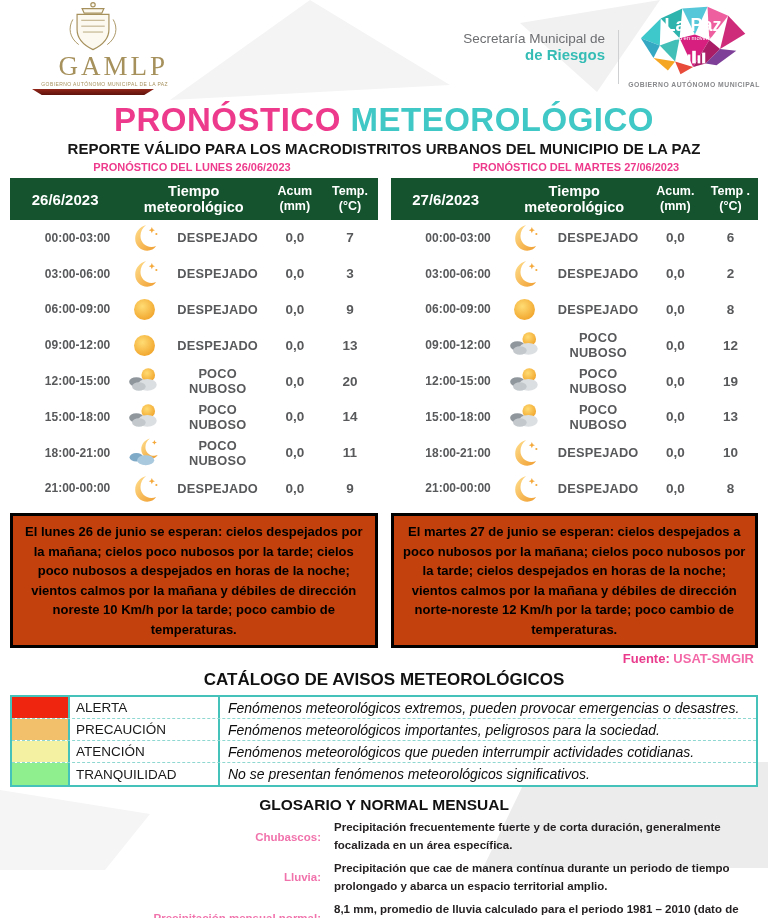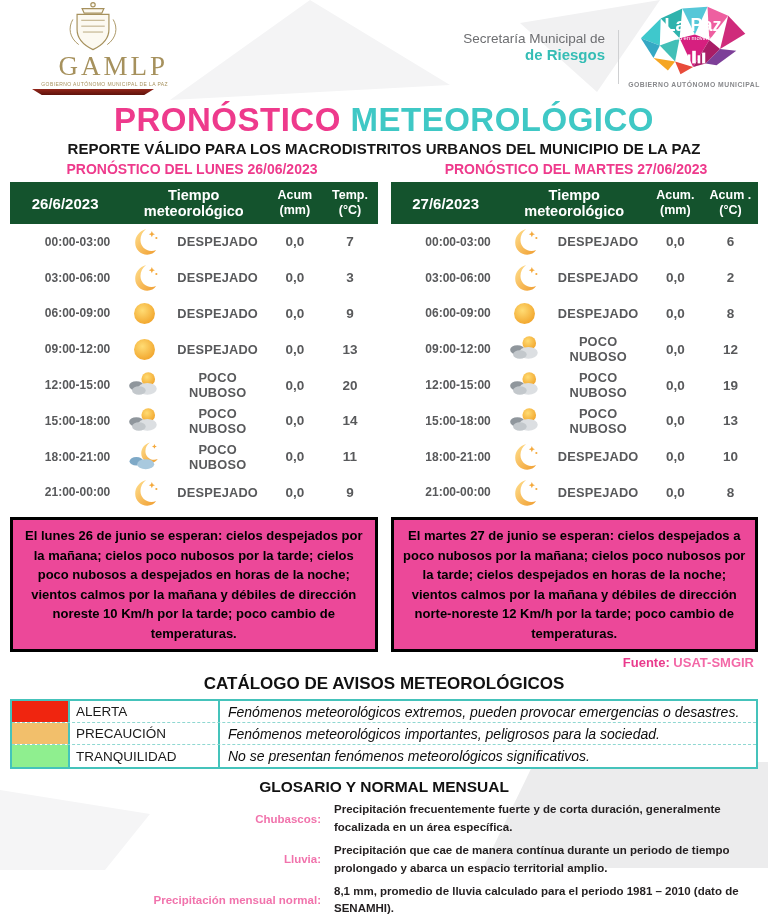--- a/index.html
+++ b/index.html
@@ -36,40 +36,40 @@
   .hdr-divider { position:absolute; left:618px; top:30px; width:1px; height:54px; background:#cfd0d2; }
   .lapaz { position:absolute; left:627px; top:4px; width:134px; text-align:center; }
   .lapaz-gov { font-size:6.8px; color:#88898c; letter-spacing:.5px; font-weight:700; margin-top:1px; }
 
   
   .title { text-align:center; font-size:33px; font-weight:800; letter-spacing:.5px; margin-top:1px; }
   .title .t1 { color:#ee3a8c; }
   .title .t2 { color:#3fc8c5; }
   .subtitle { text-align:center; font-size:15px; font-weight:700; color:#161616; margin-top:1px; }
   .fheadings { display:flex; margin-top:4px; }
-  .fheadings > div { flex:1; text-align:center; color:#ee3a8c; font-weight:700; font-size:14px; }
+  .fheadings > div { flex:1; text-align:center; color:#ee3a8c; font-weight:700; font-size:11px; }
 
   
   .tables { display:flex; gap:13px; padding:5px 10px 0; }
   .fcol { flex:1; min-width:0; }
   .thead { display:grid; grid-template-columns:30% 13% 27% 15% 15%;
            background:#14532d; color:#fff; height:42px; align-items:center; }
   .th { text-align:center; font-weight:700; }
   .th-date { font-size:15px; }
   .th-weather { grid-column:2/4; font-size:14.5px; }
   .th-sm { font-size:12.5px; line-height:1.2; }
   .trow { display:grid; grid-template-columns:30% 13% 27% 15% 15%; height:35.8px; align-items:center; }
   .c-time { display:flex; justify-content:flex-end; padding:0 10px 0 12px;
             color:#58595b; font-size:12px; font-weight:600; }
   .c-icon { display:flex; justify-content:center; align-items:center; }
   .c-icon svg { display:block; }
   .c-cond { text-align:center; color:#58595b; font-size:12.8px; font-weight:700; letter-spacing:.2px; }
   .c-num { text-align:center; color:#58595b; font-size:13.5px; font-weight:600; }
 
-  .summary-box { margin-top:7px; border:3px solid #000; background:#ec4899; min-height:103px;
+  .summary-box { margin-top:7px; border:3px solid #000; background:#c2410c; min-height:103px;
                  display:flex; align-items:center; justify-content:center; text-align:center;
                  font-size:13px; font-weight:700; line-height:1.5; padding:6px 9px; color:#000; }
 
   .fuente { text-align:right; padding:3px 14px 0; font-size:13px; font-weight:700; }
   .fuente .lab { color:#e93a8c; }
   .fuente .val { color:#f368a7; }
 
   
   .cat-title { text-align:center; font-size:17px; font-weight:700; color:#111; margin-top:4px; }
   .catalog { margin:5px 10px 0; border:2px solid #45c3bb; background:#fff; }
@@ -375,21 +375,21 @@
       <div class="fcol">
         <div class="ftable">
           <div class="thead">
             <div class="th th-date">27/6/2023</div>
             <div class="th th-weather">Tiempo meteorológico</div>
             <div class="th th-sm">
               <div>Acum.</div>
                 <div>(mm)</div>
             </div>
             <div class="th th-sm">
-              <div>Acum .</div>
+              <div>Temp .</div>
                 <div>(°C)</div>
             </div>
           </div>
           <div class="tbody">
               <div class="trow">
                 <div class="c-time">
                   <span>00:00</span>
                   <span>-</span>
                   <span>03:00</span>
                 </div>
@@ -588,20 +588,25 @@
         <div class="cat-row dashed">
           <div class="swatch" style="background:#f0250f"></div>
           <div class="cat-label">ALERTA</div>
           <div class="cat-desc">Fenómenos meteorológicos extremos, pueden provocar emergencias o desastres.</div>
         </div>
         <div class="cat-row dashed">
           <div class="swatch" style="background:#f2bf6b"></div>
           <div class="cat-label">PRECAUCIÓN</div>
           <div class="cat-desc">Fenómenos meteorológicos importantes, peligrosos para la sociedad.</div>
         </div>
+        <div class="cat-row dashed">
+          <div class="swatch" style="background:#f4f1a3"></div>
+          <div class="cat-label">ATENCIÓN</div>
+          <div class="cat-desc">Fenómenos meteorológicos que pueden interrumpir actividades cotidianas.</div>
+        </div>
         <div class="cat-row">
           <div class="swatch" style="background:#8fef8f"></div>
           <div class="cat-label">TRANQUILIDAD</div>
           <div class="cat-desc">No se presentan fenómenos meteorológicos significativos.</div>
         </div>
       </div>
 
     <div class="glossary-title">GLOSARIO Y NORMAL MENSUAL</div>
     <div class="glossary">
         <div class="gentry">

